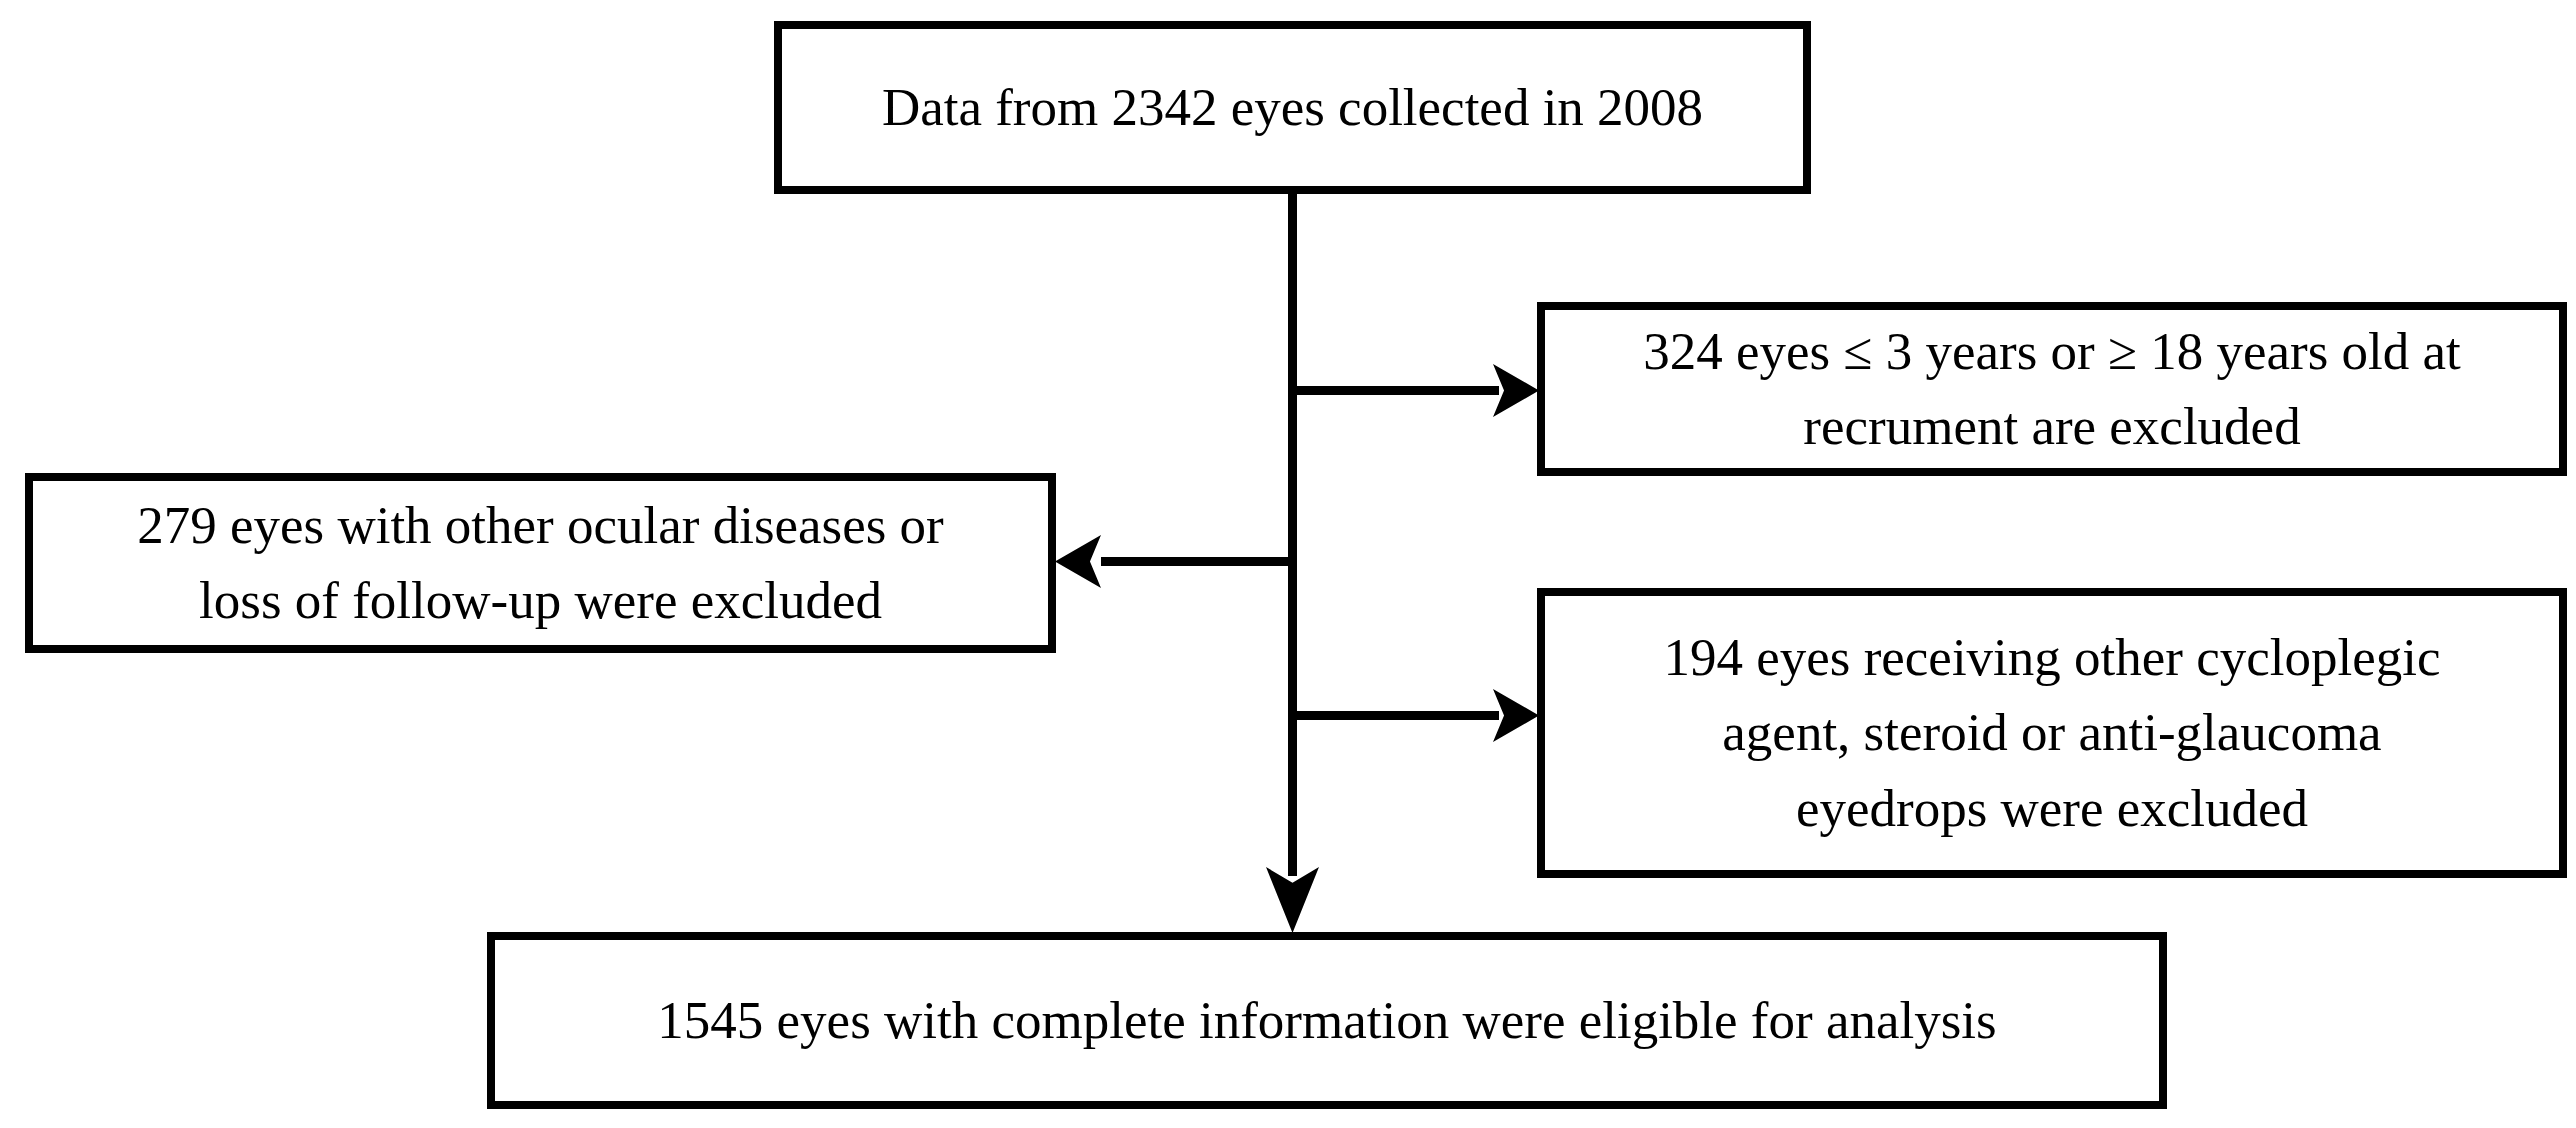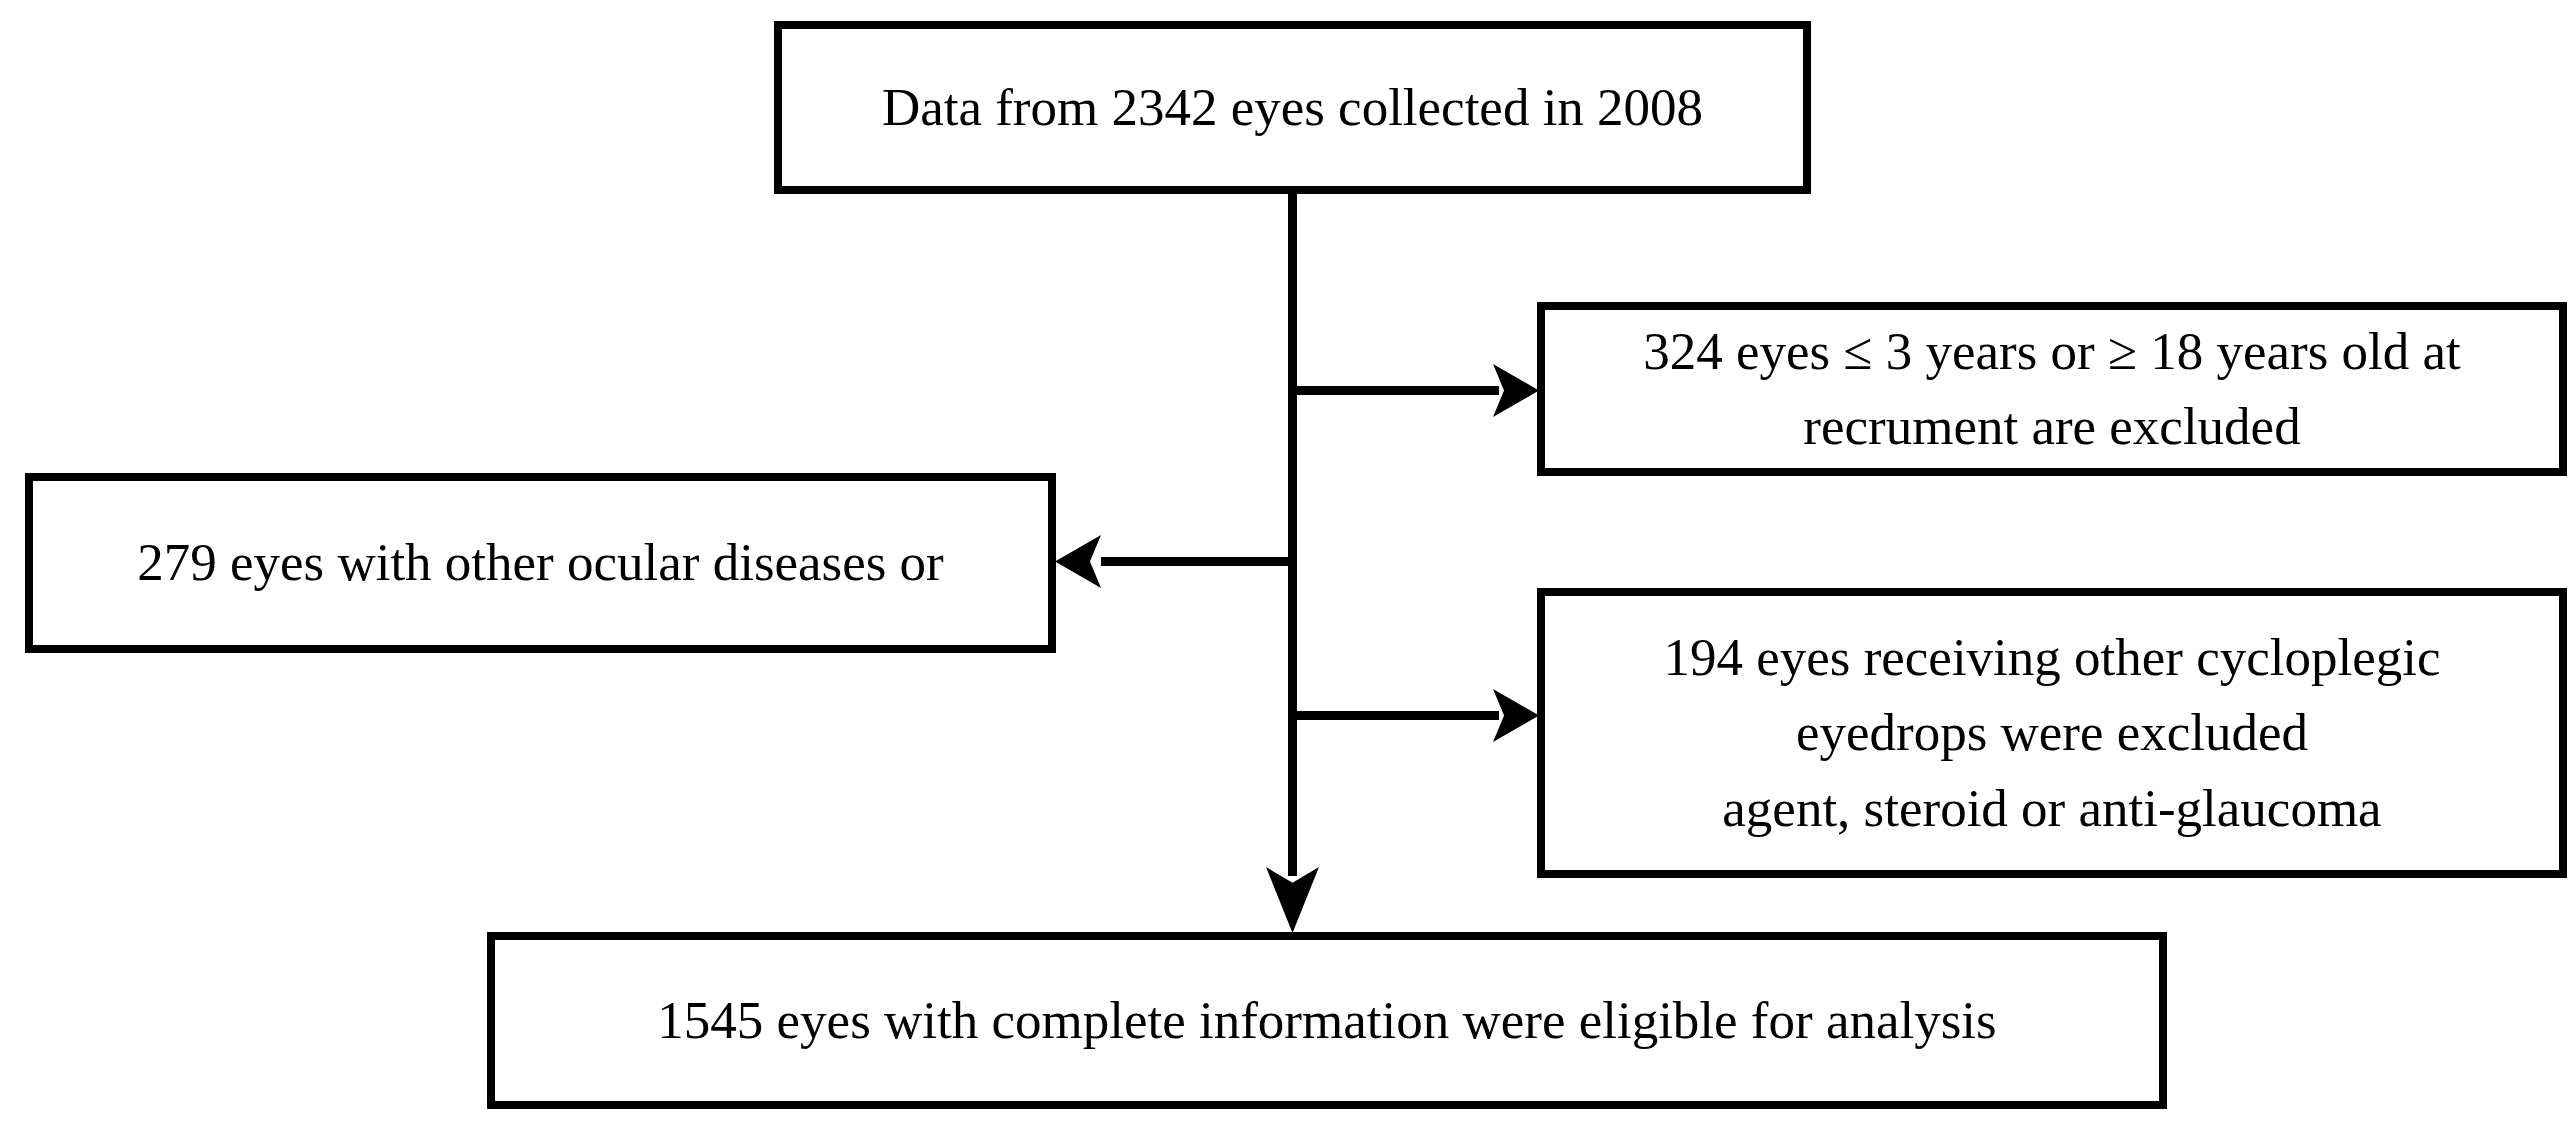--- a/index.html
+++ b/index.html
@@ -72,26 +72,27 @@
     <span class="line">Data from 2342 eyes collected in 2008</span>
   </div>
 
   <div class="flow-box" id="box-age">
     <span class="line">324 eyes ≤ 3 years or ≥ 18 years old at</span>
     <span class="line">recrument are excluded</span>
   </div>
 
   <div class="flow-box" id="box-ocular">
     <span class="line">279 eyes with other ocular diseases or</span>
+    <span class="line">loss of follow-up were excluded</span>
   </div>
 
   <div class="flow-box" id="box-meds">
     <span class="line">194 eyes receiving other cycloplegic</span>
+    <span class="line">agent, steroid or anti-glaucoma</span>
     <span class="line">eyedrops were excluded</span>
-    <span class="line">agent, steroid or anti-glaucoma</span>
   </div>
 
   <div class="flow-box" id="box-eligible">
     <span class="line">1545 eyes with complete information were eligible for analysis</span>
   </div>
 
 </div>
 
 
 </body></html>

